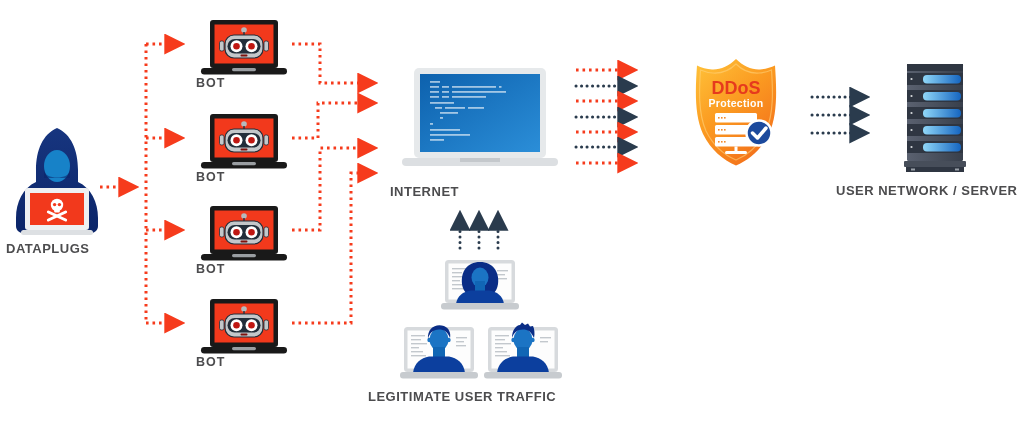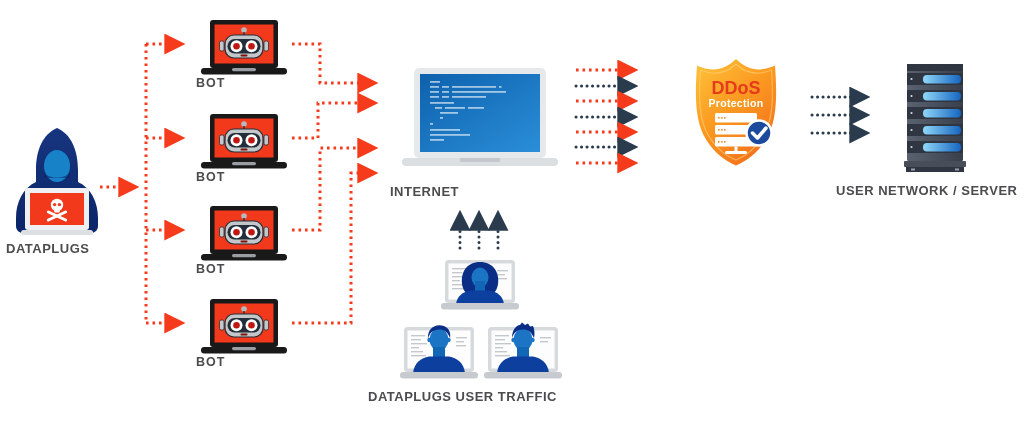--- a/index.html
+++ b/index.html
@@ -331,15 +331,15 @@
     </g>
     <circle cx="29.5" cy="18" r="2.2" fill="#1b74c4"></circle>
       <circle cx="48.5" cy="18" r="2.2" fill="#1b74c4"></circle>
     <ellipse cx="39" cy="17.5" rx="9.5" ry="11" fill="#1b74c4"></ellipse>
     <path fill="#0a2d86" d="M28,16 C28,8 32,3.5 36,3 L38,0.5 L41,3 L44,1.5 L46,4.5 L49,4 C50.5,7 51,12 50,16 C47,9.5 44,7.5 39,7.5 C33,7.5 30,10.5 28,16 Z"></path>
     <rect x="33" y="25" width="12" height="11" fill="#1166b5"></rect>
     <path fill="#0c3f9e" d="M13,51 C14,41 21,36 29,34.5 L49,34.5 C57,36 64,41 65,51 Z"></path>
     <rect x="0" y="50" width="78" height="6.5" rx="3" fill="#c7cbcf"></rect>
   </svg>
 
-  <div class="label" style="left:368px;top:389px;width:220px">DATAPLUGS USER TRAFFIC</div>
+  <div class="label" style="left:368px;top:389px;width:220px">LEGITIMATE USER TRAFFIC</div>
 
 </div>
 
 </body></html>

